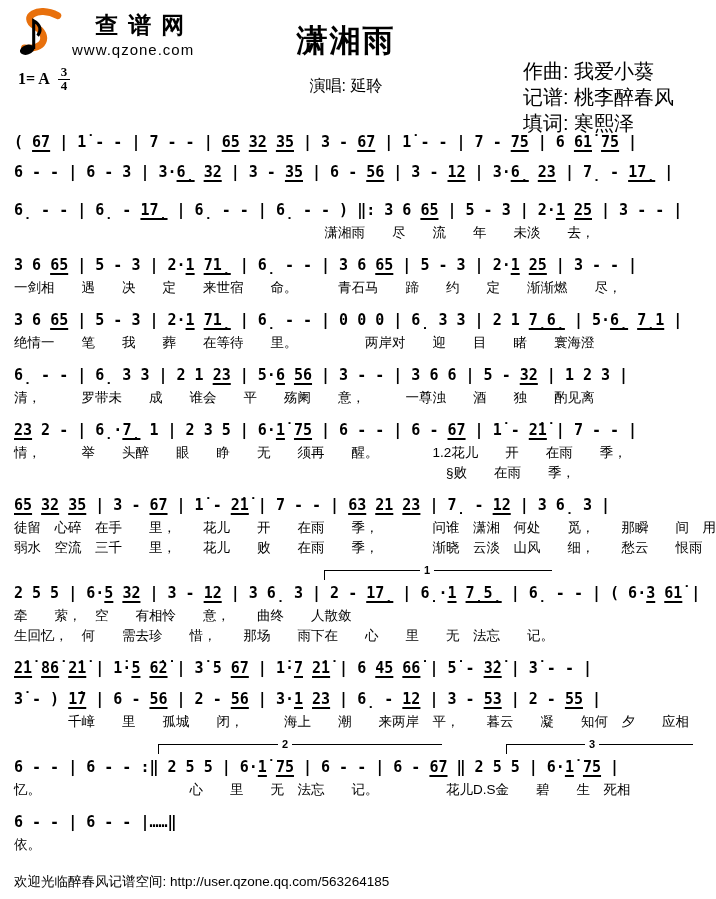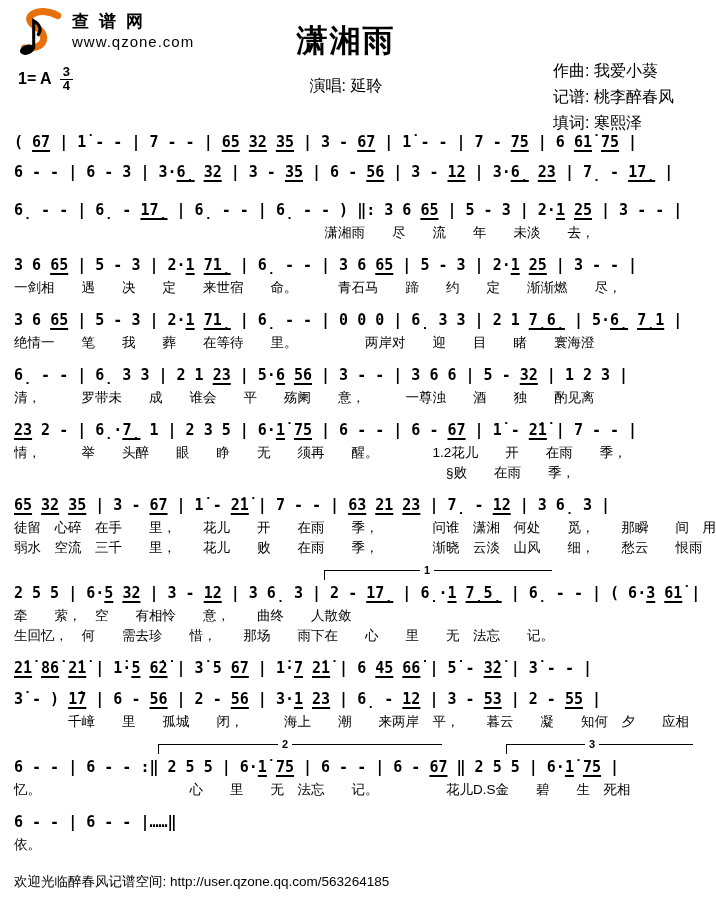--- a/index.html
+++ b/index.html
@@ -5,32 +5,32 @@
   html,body{margin:0;padding:0;background:#fff;color:#000;}
   body{width:716px;height:899px;overflow:hidden;position:relative;
        font-family:"Liberation Sans","DejaVu Sans",sans-serif;}
   .page{padding:6px 14px 0 14px;}
 
   
   .header{position:relative;height:120px;}
   .logo-block{position:absolute;left:0;top:2px;display:flex;align-items:flex-start;}
   .logo-mark{width:56px;height:52px;position:relative;}
   .logo-text{margin-left:2px;}
-  .site-name{font-size:17px;font-weight:bold;letter-spacing:10px;margin-top:2px;}
+  .site-name{font-size:23px;font-weight:bold;letter-spacing:10px;margin-top:2px;text-align:right;}
   .site-url{font-size:15px;letter-spacing:1px;}
   .keysig{position:absolute;left:4px;top:60px;font-size:16px;font-weight:bold;
-          font-family:Liberation Sans, sans-serif;display:flex;align-items:center;}
+          font-family:Liberation Serif, serif;display:flex;align-items:center;}
   .frac{display:inline-flex;flex-direction:column;align-items:center;margin-left:8px;
         font-size:13px;line-height:12px;font-weight:bold;}
   .frac .top{border-bottom:1.5px solid #000;padding:0 3px 1px 3px;}
   .title-block{position:absolute;left:16px;right:40px;top:14px;text-align:center;}
   .song-title{font-size:31px;font-weight:900;margin:0;letter-spacing:2px;
               font-family:"Liberation Serif","DejaVu Serif",serif;}
   .singer{font-size:16px;margin-top:14px;}
-  .credits{position:absolute;right:28px;top:52px;text-align:left;font-size:16px;line-height:26px;}
+  .credits{position:absolute;right:28px;top:52px;text-align:left;font-size:20px;line-height:26px;}
 
   
   .score{margin-top:4px;}
   .system{position:relative;margin-bottom:10px;}
   .system.pt{padding-top:13px;}
   .notes{font-family:"DejaVu Sans Mono","Liberation Mono",monospace;
          font-weight:bold;font-size:15px;line-height:25px;white-space:pre;letter-spacing:0px;}
   .notes u{text-decoration:underline;text-underline-offset:3px;text-decoration-thickness:1.5px;}
   .lyric{font-size:13.5px;line-height:20px;white-space:pre;}
   .volta{position:absolute;top:2px;height:9px;border-top:1.5px solid #000;border-left:1.5px solid #000;}

